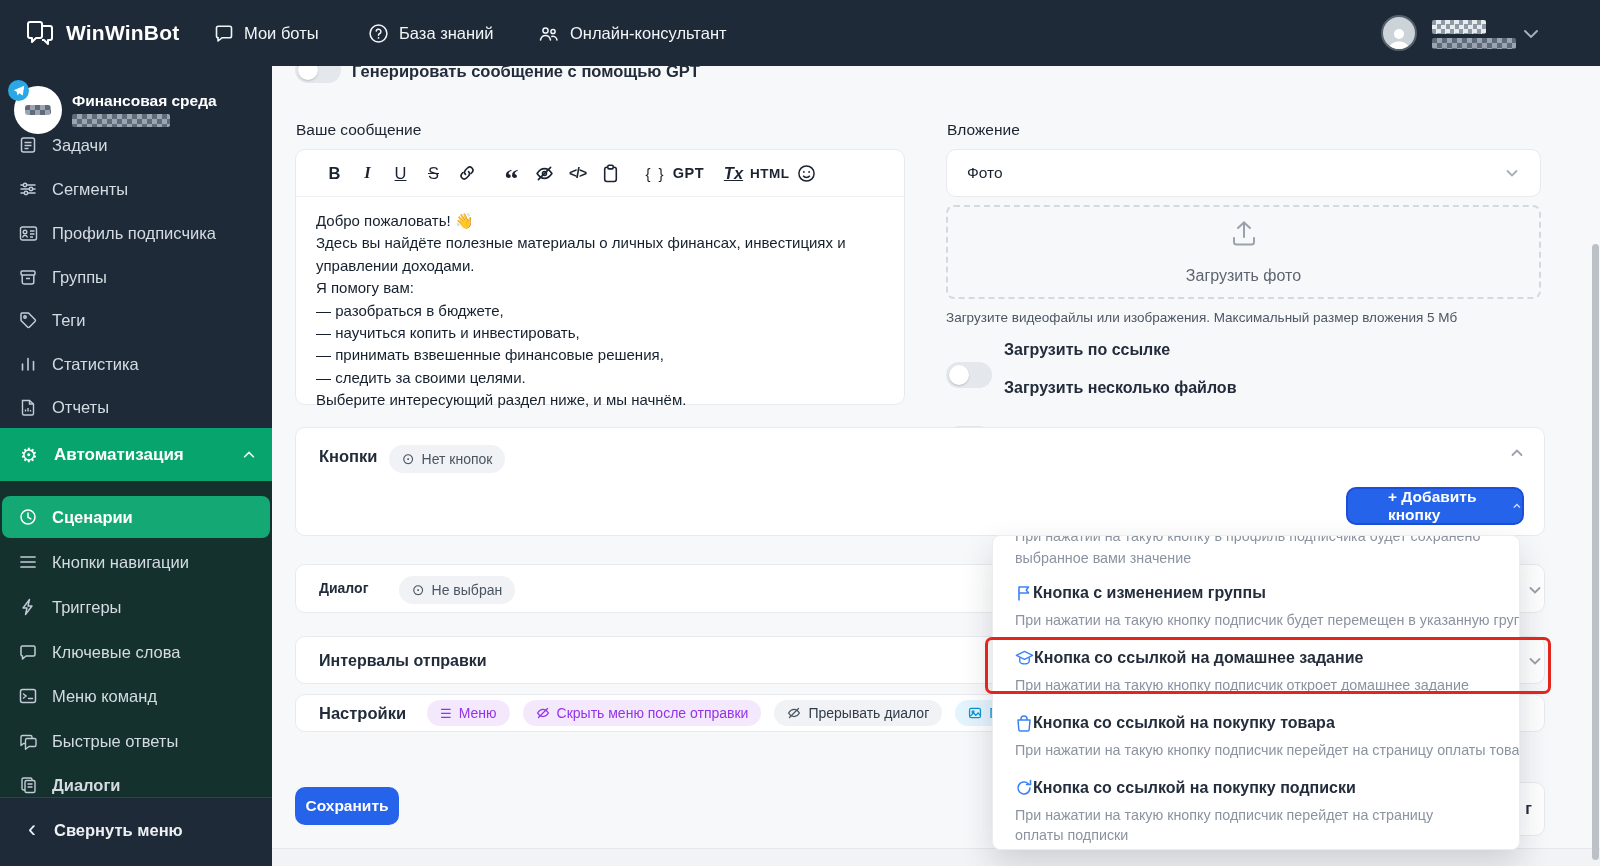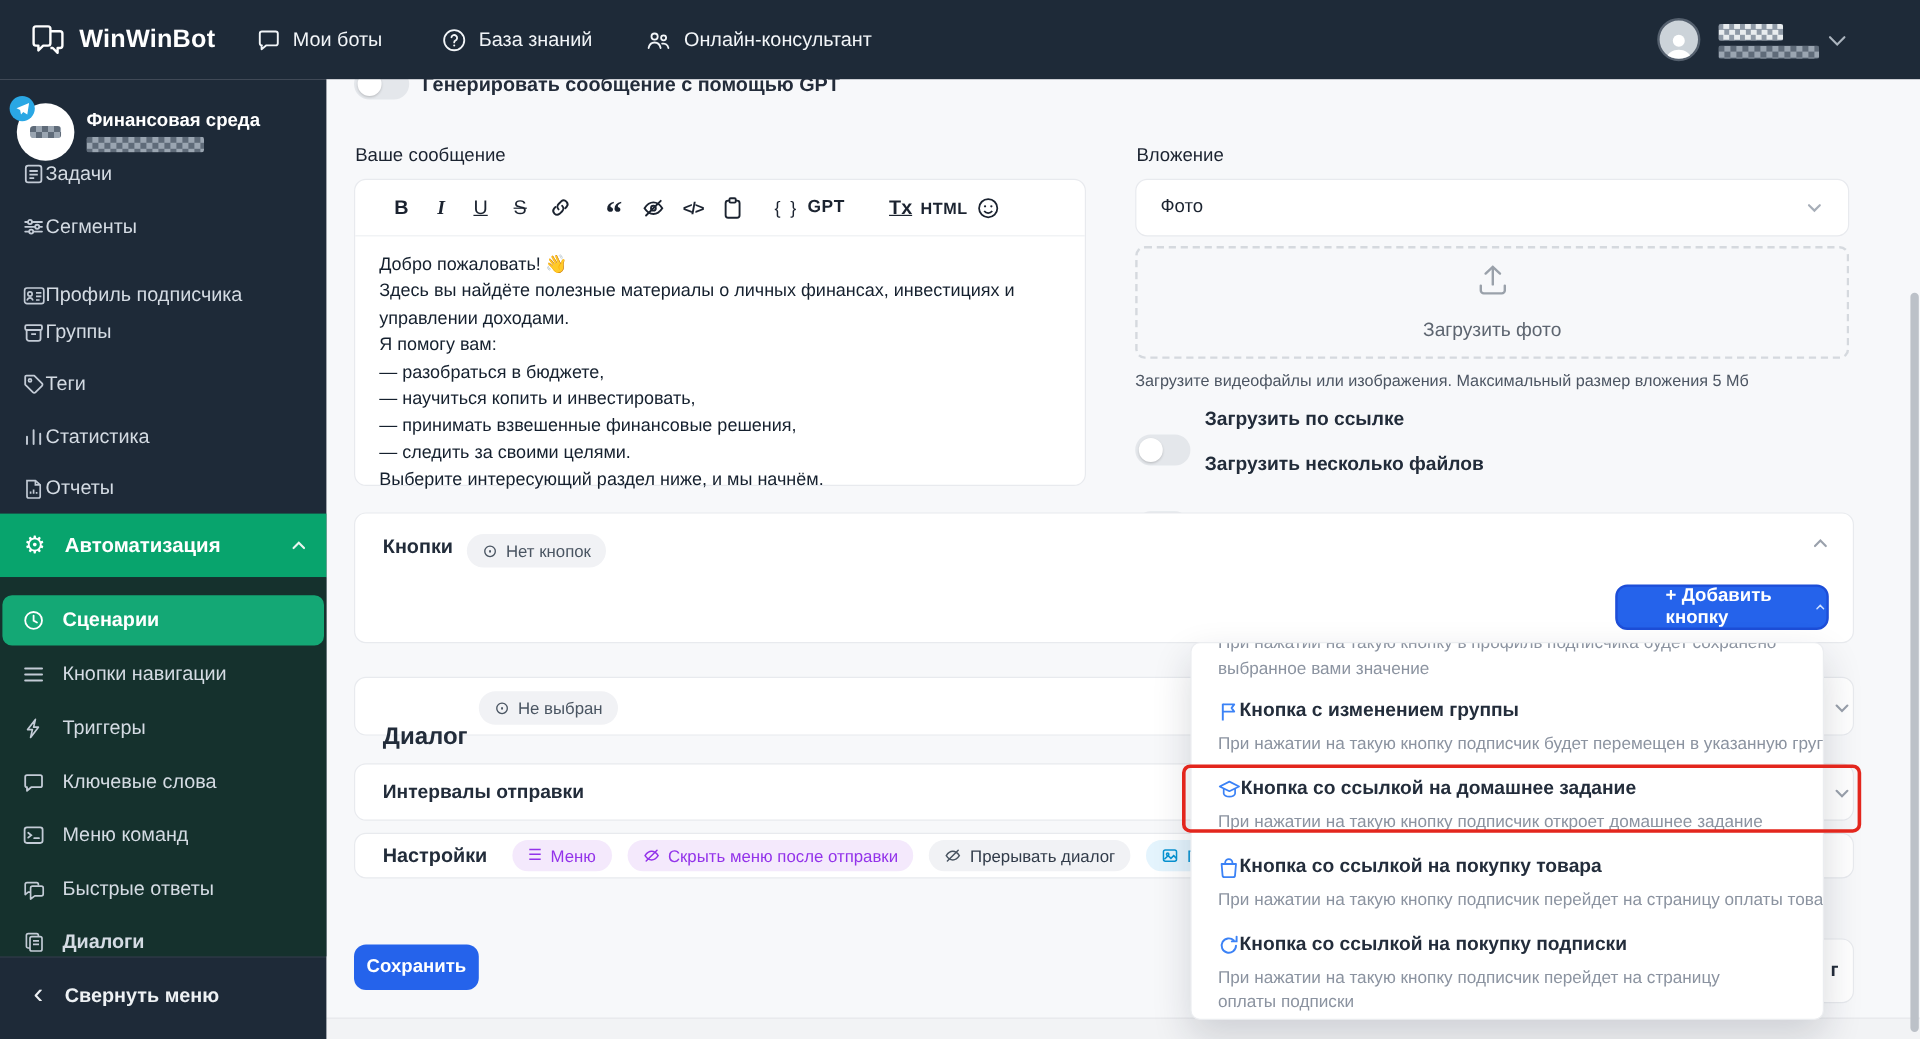--- a/index.html
+++ b/index.html
@@ -13,21 +13,21 @@
   .nav-item{top:0;height:66px;display:flex;align-items:center;gap:10px;color:#f2f5f8;font-size:16.5px;cursor:pointer;}
   .nav-avatar{left:1381px;top:15px;width:36px;height:36px;border-radius:50%;background:#ccd3d9;border:2px solid #55606e;display:flex;align-items:flex-end;justify-content:center;overflow:hidden;}
   .redact{background:repeating-conic-gradient(#9aa5b1 0% 25%,#5f6b79 0% 50%) 0 0/10px 10px;filter:blur(.6px);border-radius:2px;}
   .redact.light{background:repeating-conic-gradient(#e8ecef 0% 25%,#8f9aa7 0% 50%) 0 0/9px 9px;}
   
   .sidebar{left:0;top:66px;width:272px;height:800px;background:#1e2a38;z-index:30;}
   .bot-avatar{left:14px;top:86px;width:48px;height:48px;border-radius:50%;background:#fff;display:flex;align-items:center;justify-content:center;}
   .tg-badge{left:8px;top:80px;width:21px;height:21px;border-radius:50%;background:#2aa7e4;display:flex;align-items:center;justify-content:center;z-index:2;}
   .bot-name{left:72px;top:92px;font-size:15.5px;font-weight:700;color:#fff;}
   .menu-clip{left:0;top:134px;width:272px;height:294px;overflow:hidden;}
-  .s-item{left:0;width:272px;height:44px;display:flex;align-items:center;padding-left:18px;color:#d4dbe3;font-size:16.5px;cursor:pointer;}
+  .s-item{left:0;width:272px;height:44px;display:flex;align-items:center;gap:14px;padding-left:18px;color:#d4dbe3;font-size:16.5px;cursor:pointer;}
   .s-ico{width:20px;height:20px;display:flex;align-items:center;justify-content:center;flex:0 0 20px;}
   .automation{left:0;top:428px;width:272px;height:53px;background:#08a46d;display:flex;align-items:center;gap:16px;padding-left:20px;color:#fff;font-size:17px;font-weight:700;cursor:pointer;}
   .gear-glyph{font-size:20px;font-weight:400;}
   .submenu{left:0;top:481px;width:272px;height:316px;background:#15312d;}
   .scenario-pill{left:2px;top:15px;width:268px;height:42px;background:#14a875;border-radius:8px;display:flex;align-items:center;gap:14px;padding-left:16px;color:#fff;font-size:16.5px;font-weight:600;cursor:pointer;}
   .sub-item{left:0;width:272px;height:44px;display:flex;align-items:center;gap:14px;padding-left:18px;color:#d4dbe3;font-size:16.5px;cursor:pointer;}
   .side-divider{left:0;top:797px;width:272px;height:0;border-top:1px solid rgba(255,255,255,.10);}
   .collapse{left:0;top:806px;width:272px;height:48px;display:flex;align-items:center;gap:18px;padding-left:28px;color:#eef1f4;font-size:16.5px;font-weight:700;cursor:pointer;}
   .collapse .chev{font-size:24px;font-weight:400;line-height:1;margin-top:-3px;}
   
@@ -89,21 +89,21 @@
       <span class="tb-btn">
         <svg width="17" height="19" viewBox="0 0 16 18" fill="none" stroke="#1b2330" stroke-width="1.5">
             <rect x="2.5" y="3" width="11" height="13.5" rx="2"></rect>
             <rect x="5.5" y="1.2" width="5" height="3.4" rx="1" fill="#fff"></rect>
           </svg>
       </span>
       <span class="tb-sep"></span>
       <span class="tb-btn" style="font-size:15px;letter-spacing:2px;">{ }</span>
       <span class="tb-btn" style="font-size:14.5px;font-weight:600;letter-spacing:.5px;">GPT</span>
       <span class="tb-sep"></span>
-      <span class="tb-btn" style="font-weight:700;text-decoration:underline;margin-left:17px;">Tx</span>
+      <span class="tb-btn" style="font-style:italic;font-weight:700;text-decoration:underline;">Tx</span>
       <span class="tb-btn" style="font-size:13.5px;font-weight:600;letter-spacing:.5px;">HTML</span>
       <span class="tb-btn">
         <svg width="19" height="19" viewBox="0 0 18 18" fill="none" stroke="#1b2330" stroke-width="1.4">
             <circle cx="9" cy="9" r="7.2"></circle>
             <circle cx="6.5" cy="7.5" r=".9" fill="#1b2330" stroke="none"></circle>
             <circle cx="11.5" cy="7.5" r=".9" fill="#1b2330" stroke="none"></circle>
             <path d="M5.8 11.2c.8 1 1.9 1.6 3.2 1.6s2.4-.6 3.2-1.6"></path>
           </svg>
       </span>
     </div>
@@ -155,21 +155,21 @@
       </svg>
     <div class="blue-btn" style="position:absolute;left:1050px;top:59px;width:178px;height:38px;font-size:15.5px;border:2px solid #1d4ed8;gap:6px;padding-left:40px;">
       <span>+ Добавить кнопку</span>
       <svg width="12" height="12" viewBox="0 0 16 16" fill="none" stroke="#cfe0ff" stroke-width="2" stroke-linecap="round">
           <polyline points="3.5,10 8,5.5 12.5,10"></polyline>
         </svg>
     </div>
   </div>
 
   <div class="abs card" style="left:295px;top:564px;width:1250px;height:49px;">
-    <div style="position:absolute;left:23px;top:15px;font-size:20px;font-weight:700;color:#222c3a;margin-top:23px;">Диалог</div>
+    <div style="position:absolute;left:23px;top:15px;font-size:14px;font-weight:700;color:#222c3a;">Диалог</div>
     <div class="pill" style="position:absolute;left:103px;top:11px;">
       <span style="font-size:15px;">⊙</span>
       <span>Не выбран</span>
     </div>
     <svg style="position:absolute;left:1231px;top:17px;" width="16" height="16" viewBox="0 0 16 16" fill="none" stroke="#9aa1ac" stroke-width="1.8" stroke-linecap="round">
         <polyline points="3.5,6 8,10.5 12.5,6"></polyline>
       </svg>
   </div>
 
   <div class="abs card" style="left:295px;top:636px;width:1250px;height:48px;">
@@ -284,21 +284,21 @@
         <span class="s-ico">
             <svg width="18" height="18" viewBox="0 0 18 18" fill="none" stroke="#c3cbd6" stroke-width="1.5" stroke-linecap="round">
               <path d="M2 5h14M2 9h14M2 13h14"></path>
               <circle cx="6" cy="5" r="1.7" fill="#1e2a38"></circle>
               <circle cx="12" cy="9" r="1.7" fill="#1e2a38"></circle>
               <circle cx="7" cy="13" r="1.7" fill="#1e2a38"></circle>
             </svg>
           </span>
         <span>Сегменты</span>
       </div>
-      <div class="abs s-item" style="top:90px;">
+      <div class="abs s-item" style="top:77px;">
         <span class="s-ico">
             <svg width="19" height="17" viewBox="0 0 19 17" fill="none" stroke="#c3cbd6" stroke-width="1.4">
               <rect x="1.5" y="2" width="16" height="13" rx="2"></rect>
               <circle cx="6" cy="7" r="1.8"></circle>
               <path d="M3.5 12.5c.5-1.6 1.4-2.3 2.5-2.3s2 .7 2.5 2.3M11 6h4.5M11 9h4.5M11 12h3"></path>
             </svg>
           </span>
         <span>Профиль подписчика</span>
       </div>
       <div class="abs s-item" style="top:121px;">

